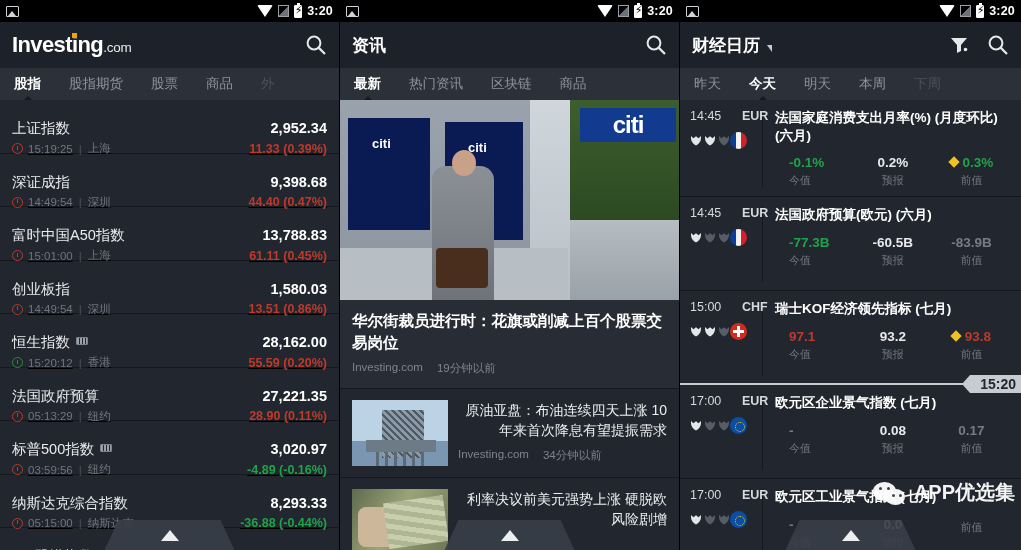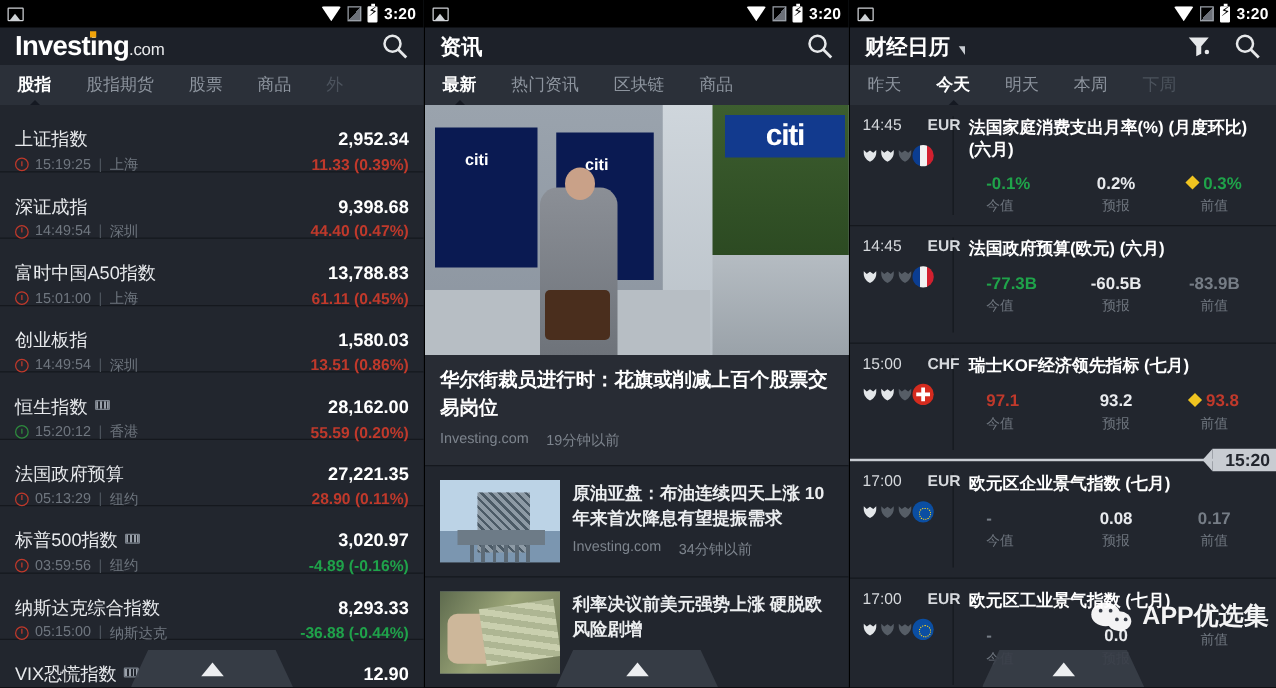--- a/index.html
+++ b/index.html
@@ -27,21 +27,21 @@
   .ico-sig:before{content:"";position:absolute;inset:0;
               background:linear-gradient(to top left,#6c7078 0 50%,transparent 50% 100%);}
   .ico-sig:after{content:"";position:absolute;inset:0;border:1.4px solid #9aa0a8;}
   .ico-bat { width:8px;height:13px;border:1.5px solid #fff;border-radius:1px;position:relative;
              background:#fff; }
   .ico-bat:before{content:"";position:absolute;top:-3px;left:1.6px;width:3px;height:2px;background:#fff;}
   .ico-bat:after{content:"\26A1";position:absolute;left:-0.5px;top:-2px;font-size:11px;color:#000;
              line-height:13px;}
 
   
-  .appbar { height:30px; background:#1d2129; display:flex; align-items:center;
+  .appbar { height:46px; background:#1d2129; display:flex; align-items:center;
             padding:0 12px; }
   .appbar-title { color:#fff; font-size:17px; font-weight:bold; }
   .logo { display:flex; align-items:baseline; position:relative; }
   .logo-main { color:#fff; font-size:22px; font-weight:bold; letter-spacing:-.6px; }
   .logo-com { color:#e9eaec; font-size:13.5px; font-weight:normal; letter-spacing:-.2px; }
   .logo-dot { position:absolute; left:60px; top:1px; width:5px; height:5px; background:#f0a30a; }
   .appbar-actions { margin-left:auto; display:flex; align-items:center; gap:18px; }
   .caret-dn { width:0;height:0;border-left:5px solid transparent;border-top:7px solid #c8ccd2;
               margin-left:7px; transform:translateY(3px); }
   svg.ic { display:block; }
@@ -60,21 +60,21 @@
   
   .list { background:#22262e; }
   .qrow { height:53.5px; padding:6px 12px 12px 12px; border-bottom:1px solid #15181e;
           position:relative;text-align:center; }
   .qtop { display:flex; align-items:baseline; }
   .qname { color:#e8eaed; font-size:14.5px; font-weight:normal; }
   .qbadge { width:12px;height:8px; margin-left:6px; border:1px solid #7b828c; border-radius:1px;
             position:relative; top:-2px; display:inline-block;
             background:repeating-linear-gradient(90deg,#9aa1aa 0 1.5px,transparent 1.5px 3px);}
   .qlast { margin-left:auto; color:#fff; font-size:14.5px; font-weight:bold;margin-top:14px; }
-  .qbot { display:flex; align-items:center; margin-top:3px; }
+  .qbot { display:flex; align-items:center; margin-top:3px;text-decoration:underline; }
   .clock { width:11px;height:11px;border:1.4px solid #c0392b;border-radius:50%; position:relative;
            margin-right:5px; }
   .clock.green { border-color:#2e8b3d; }
   .clock:after{content:"";position:absolute;left:3.5px;top:1.6px;width:1.2px;height:4px;background:#c0392b;}
   .clock.green:after{background:#2e8b3d;}
   .qtime { color:#6f767f; font-size:11.5px; }
   .qsep  { color:#4e555e; font-size:11.5px; margin:0 6px; }
   .qexch { color:#6f767f; font-size:11.5px; }
   .qchg  { margin-left:auto; font-size:12.5px; font-weight:bold; }
   .up { color:#c0392b; } .down { color:#1fa34a; }
@@ -82,21 +82,21 @@
   
   .news { background:#22262e; }
   .hero { width:340px; height:200px; position:relative; overflow:hidden; background:#6e7a86; }
   .hero-pad { padding:10px 12px 12px 12px; background:#282c34; }
   .hero-title { color:#fff; font-size:15.5px; line-height:1.42; font-weight:bold; }
   .meta { margin-top:7px; display:flex; gap:14px; color:#7d848d; font-size:11.5px; }
   .nrow { display:flex; gap:10px; padding:11px 12px; border-top:1px solid #15181e; }
   .nthumb { width:96px; height:66px; flex:0 0 96px; overflow:hidden; position:relative;
             background:#55606c; }
   .nbody { flex:1; min-width:0; }
-  .ntitle { color:#eceef0; font-size:14px; line-height:1.45; font-weight:bold; }
+  .ntitle { color:#eceef0; font-size:14px; line-height:1.45; font-weight:normal;text-align:right; }
 
   
   .ph-citi{position:absolute;inset:0;
     background:
       linear-gradient(#0a1a52,#0a1a52) 8px 18px/82px 112px no-repeat,
       linear-gradient(#0a1a52,#0a1a52) 105px 22px/78px 118px no-repeat,
       linear-gradient(#9aa3ad,#8b949f) 0 0/190px 200px no-repeat,
       linear-gradient(#cfd6dc,#b9c1c8) 190px 0/40px 200px no-repeat,
       linear-gradient(#3d5e2f,#2c4a22) 228px 0/112px 120px no-repeat,
       linear-gradient(#b5bcc2,#9aa2a9) 228px 120px/112px 80px no-repeat,

